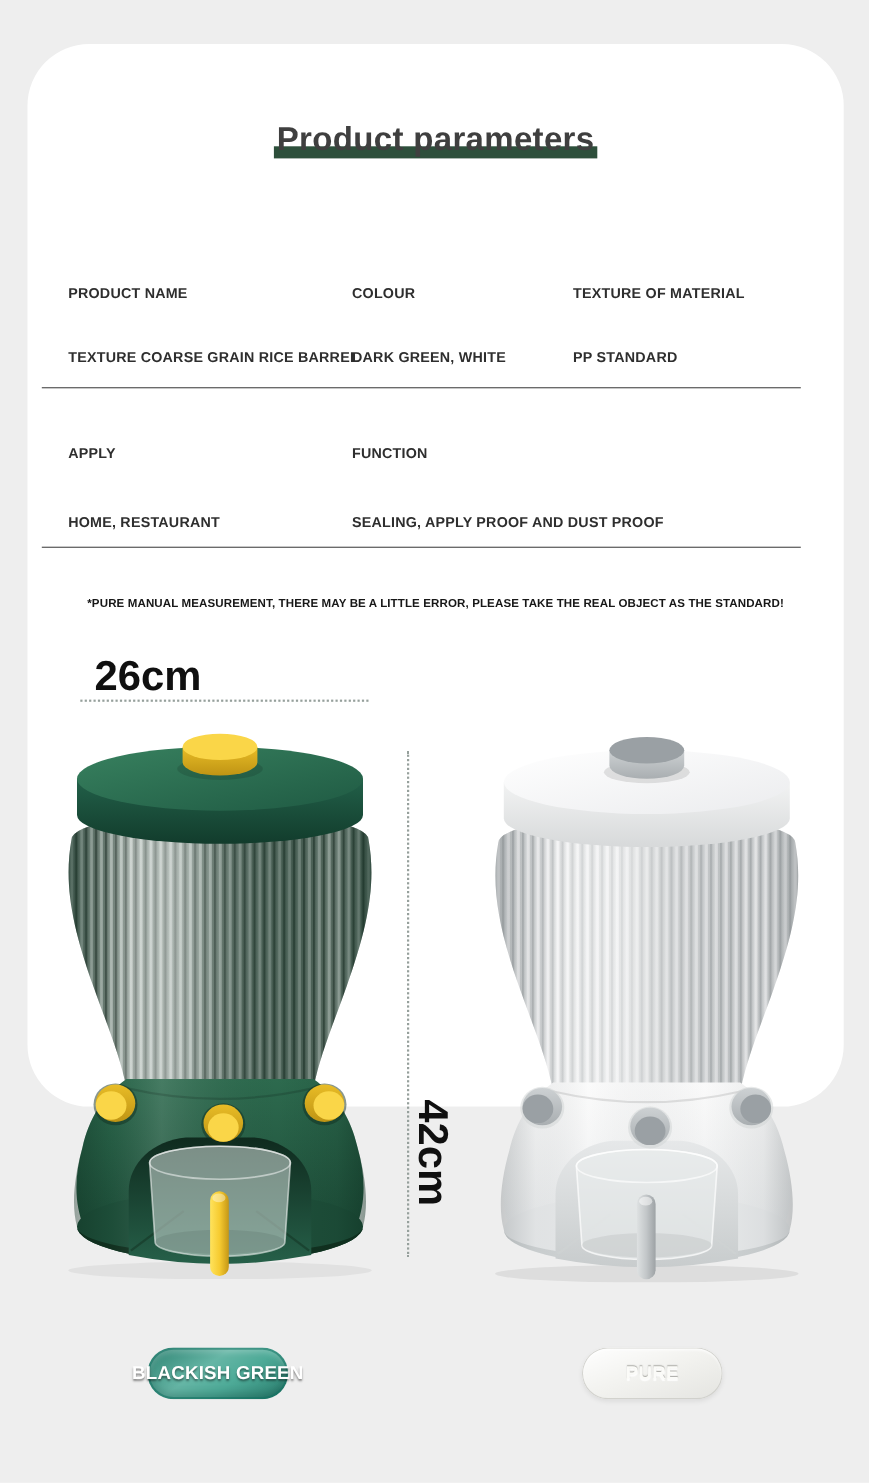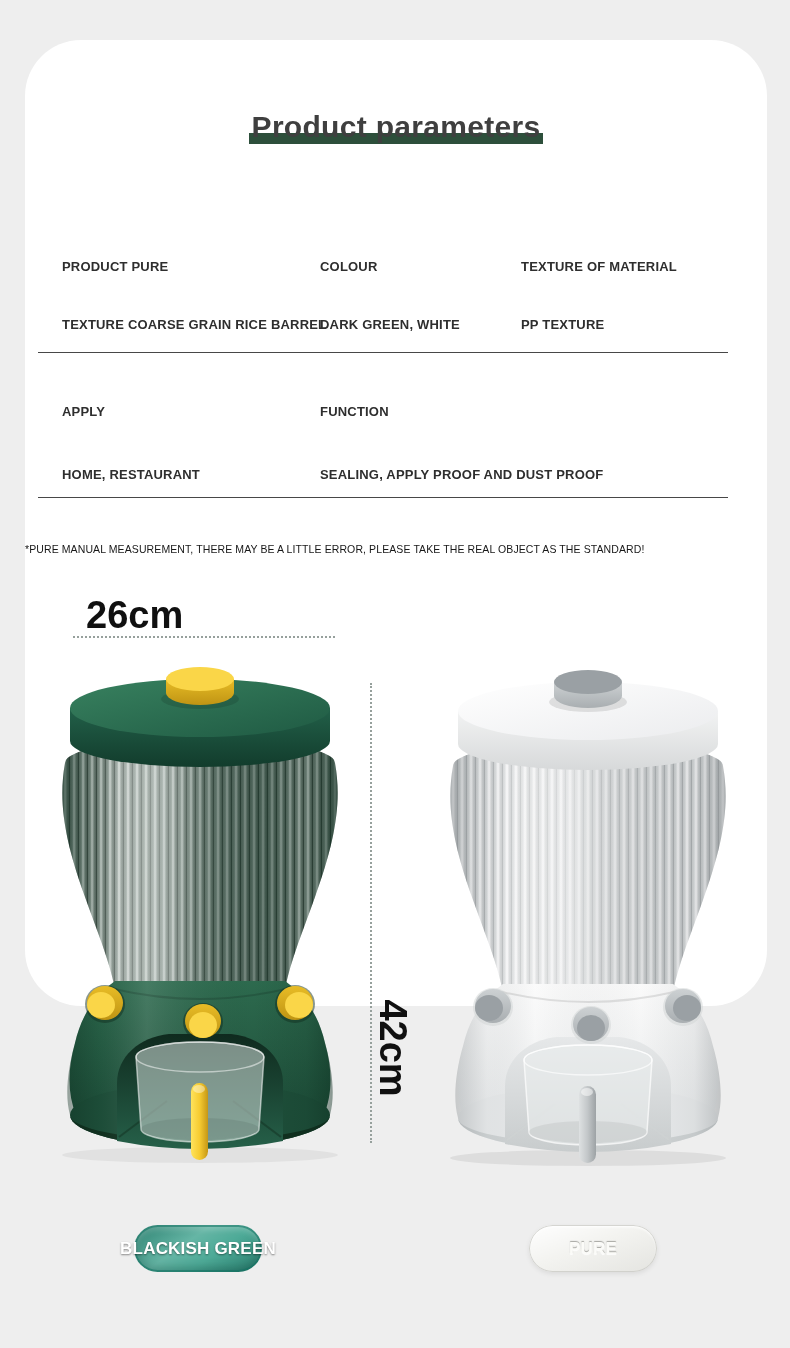--- a/index.html
+++ b/index.html
@@ -28,22 +28,22 @@
   .spec-label,.spec-value{
     position:absolute;font-size:13px;font-weight:700;color:#2e2e2e;
     letter-spacing:.2px;white-space:nowrap;
   }
   .c1{left:37px}.c2{left:295px}.c3{left:496px}
   .r1h{top:219px}.r1v{top:277px}.r2h{top:364px}.r2v{top:427px}
   .rule{position:absolute;left:13px;width:690px;height:1px;background:#474747;}
   .rule1{top:312px}.rule2{top:457px}
   
   .measurement-note{
-    position:absolute;left:0;right:0;top:503px;text-align:left;
-    font-size:10.5px;font-weight:400;color:#171717;letter-spacing:.1px;
+    position:absolute;left:0;right:0;top:503px;text-align:center;
+    font-size:10.5px;font-weight:700;color:#171717;letter-spacing:.1px;
   }
   
   .dim{position:absolute;font-size:38px;font-weight:600;color:#101010;}
   .dim-w{left:61px;top:554px;width:250px;text-align:left;}
   .dim-h{left:298px;top:986px;width:140px;height:44px;line-height:44px;text-align:center;
          transform:rotate(90deg);}
   .dotted-h{position:absolute;left:48px;top:596px;width:262px;border-top:2px dotted var(--dotted_line,#96a09c);}
   .dotted-v{position:absolute;left:345px;top:643px;height:460px;border-left:2px dotted var(--dotted_line,#96a09c);}
   
   .product{position:absolute;width:290px;height:500px;}
@@ -74,27 +74,27 @@
 <div class="card">
 
   <div class="title-block">
     <div class="title-wrap">
       <h1 class="page-title">Product parameters</h1>
       <div class="title-underline"></div>
     </div>
   </div>
 
   <div>
-    <span class="spec-label c1 r1h">PRODUCT PURE</span>
+    <span class="spec-label c1 r1h">PRODUCT NAME</span>
     <span class="spec-label c2 r1h">COLOUR</span>
     <span class="spec-label c3 r1h">TEXTURE OF MATERIAL</span>
 
     <span class="spec-value c1 r1v">TEXTURE COARSE GRAIN RICE BARREL</span>
     <span class="spec-value c2 r1v">DARK GREEN, WHITE</span>
-    <span class="spec-value c3 r1v">PP TEXTURE</span>
+    <span class="spec-value c3 r1v">PP STANDARD</span>
 
     <div class="rule rule1"></div>
 
     <span class="spec-label c1 r2h">APPLY</span>
     <span class="spec-label c2 r2h">FUNCTION</span>
 
     <span class="spec-value c1 r2v">HOME, RESTAURANT</span>
     <span class="spec-value c2 r2v">SEALING, APPLY PROOF AND DUST PROOF</span>
 
     <div class="rule rule2"></div>

